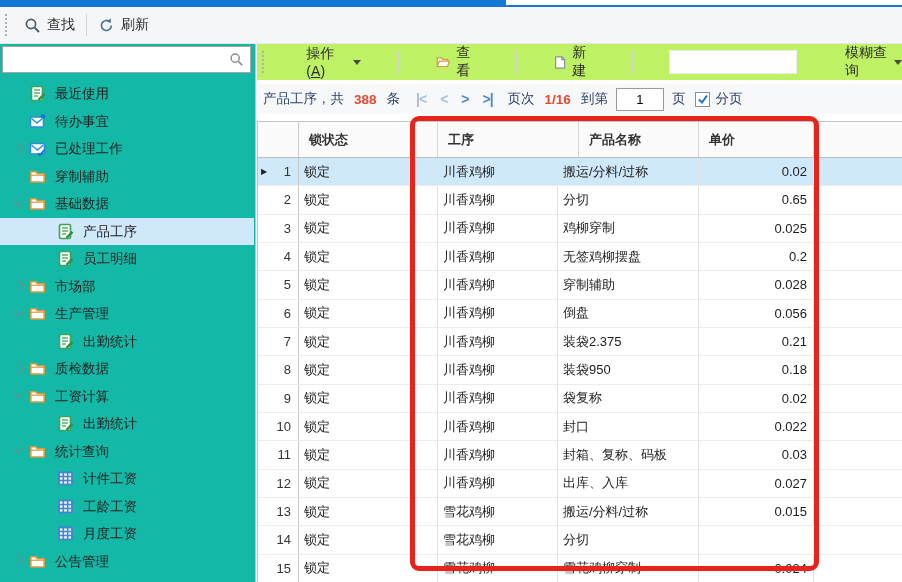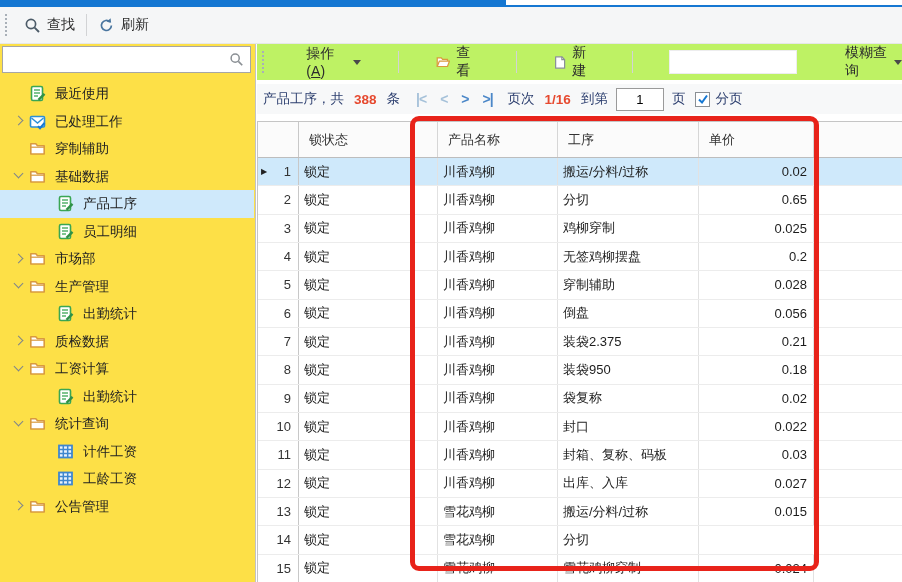--- a/index.html
+++ b/index.html
@@ -17,21 +17,21 @@
     background:#f5f6f7; border-bottom:1px solid #e6e7e8; display:flex; align-items:center; }
   .grip { width:4px; height:24px; margin:0 7px 0 4px;
     background-image:radial-gradient(circle, #a9b0b8 1.1px, transparent 1.4px);
     background-size:4px 4px; }
   .tbtn { display:flex; align-items:center; gap:6px; padding:0 9px; height:30px;
     font-size:14px; color:#2c2c2c; cursor:default; }
   .vsep { width:1px; height:22px; background:#d2d3d5; margin:0 2px; }
 
   
   .sidebar { position:absolute; left:0; top:44px; width:256px; height:538px;
-    background:#fde047; border-right:1px solid #c3c3c3; }
+    background:#14b8a6; border-right:1px solid #c3c3c3; }
   .side-search { position:absolute; left:2px; top:2px; width:249px; height:27px;
     border:1px solid #a6a6a6; background:#fff; display:flex; align-items:center; }
   .side-search input { flex:1; border:none; outline:none; height:100%; padding:0 6px;
     font-size:13px; font-family:inherit; }
   .side-search svg { margin-right:6px; }
   .tree { position:absolute; left:0; top:36px; right:1px; bottom:0; overflow:hidden; }
   .tree-item { height:27.5px; display:flex; align-items:center; padding-left:10px;
     font-size:13.5px; color:#222; cursor:default; white-space:nowrap; }
   .tree-item.child { padding-left:38px; }
   .tree-item.selected { background:var(--highlight,#cfe9fb); }
@@ -64,21 +64,21 @@
   .pager.on { color:#4b87c8; }
   .goto-input { width:48px; height:23px; border:1px solid #9a9a9a; text-align:center;
     font-size:13px; font-family:inherit; margin:0 8px 0 8px; outline:none; }
   .chk { width:15px; height:15px; border:1px solid #8a8f94; background:#fff;
     margin:0 5px 0 10px; display:inline-flex; align-items:center; justify-content:center; }
 
   
   .grid { position:absolute; left:257px; top:121px; width:645px; height:461px;
     border-top:1px solid #c5c5c5; border-left:1px solid #c5c5c5; background:#fff; }
   .g-head { display:flex; height:36px; background:#fbfbfb; border-bottom:1px solid #bdbdbd;
-    font-size:13px; color:#333; }
+    font-size:13px; color:#333;font-weight:bold; }
   .g-head .cell { display:flex; align-items:center; padding-left:10px; border-right:1px solid #d6d6d6; }
   .g-head .c-num { border-right:1px solid #c8c8c8; }
   .g-row { display:flex; height:28.34px; border-bottom:1px solid #ececec; font-size:13px; color:#1c1c1c; }
   .g-row.selected { background:var(--highlight,#cfe9fb); }
   .g-row .cell { display:flex; align-items:center; padding-left:5px; border-right:1px solid #e2e2e2; overflow:hidden; white-space:nowrap; }
   .c-num { width:41px; flex:0 0 41px; }
   .g-row .c-num { justify-content:flex-end; padding:0 7px 0 2px; border-right:1px solid #c8c8c8;
     position:relative; color:#333; }
   .row-arrow { position:absolute; left:3px; font-size:8px; color:#222; }
   .c-lock { width:139px; flex:0 0 139px; }
@@ -134,20 +134,29 @@
         <svg width="17" height="17" viewBox="0 0 17 17">
     <rect x="2.5" y="1.5" width="11" height="14" rx="1.5" fill="#fff" stroke="#3aa654" stroke-width="1.6"></rect>
     <line x1="5" y1="5" x2="11" y2="5" stroke="#3aa654" stroke-width="1.3"></line>
     <line x1="5" y1="8" x2="11" y2="8" stroke="#3aa654" stroke-width="1.3"></line>
     <line x1="5" y1="11" x2="9" y2="11" stroke="#3aa654" stroke-width="1.3"></line>
     <line x1="9.5" y1="14.8" x2="15.5" y2="8.8" stroke="#2f9147" stroke-width="2.4"></line>
   </svg>
         <span class="lbl">最近使用</span>
       </div>
       <div class="tree-item">
+        <span class="arrow-slot"></span>
+        <svg width="17" height="17" viewBox="0 0 17 17">
+    <rect x="1.5" y="4" width="13" height="10" rx="1.2" fill="#fff" stroke="#2b8fd8" stroke-width="1.6"></rect>
+    <polyline points="2.5,5.5 8,10 13.5,5.5" fill="none" stroke="#2b8fd8" stroke-width="1.4"></polyline>
+    <circle cx="14" cy="3.3" r="2.4" fill="#1577d2"></circle>
+  </svg>
+        <span class="lbl">待办事宜</span>
+      </div>
+      <div class="tree-item">
         <span class="arrow-slot collapsed"></span>
         <svg width="17" height="17" viewBox="0 0 17 17">
     <rect x="1.5" y="3.5" width="14" height="10.5" rx="1.2" fill="#fff" stroke="#2b8fd8" stroke-width="1.6"></rect>
     <polyline points="2.5,5 8.5,10 14.5,5" fill="none" stroke="#2b8fd8" stroke-width="1.4"></polyline>
     <polyline points="9,13.2 11,15.2 15.5,10" fill="none" stroke="#1577d2" stroke-width="2"></polyline>
   </svg>
         <span class="lbl">已处理工作</span>
       </div>
       <div class="tree-item">
         <span class="arrow-slot"></span>
@@ -263,20 +272,31 @@
       <div class="tree-item child">
         <span class="arrow-slot"></span>
         <svg width="17" height="17" viewBox="0 0 17 17">
     <rect x="2" y="2.5" width="13" height="12" fill="#eaf3fc" stroke="#3f87cf" stroke-width="1.8"></rect>
     <line x1="2" y1="6.5" x2="15" y2="6.5" stroke="#3f87cf" stroke-width="1.5"></line>
     <line x1="2" y1="10.5" x2="15" y2="10.5" stroke="#3f87cf" stroke-width="1.5"></line>
     <line x1="6.3" y1="2.5" x2="6.3" y2="14.5" stroke="#3f87cf" stroke-width="1.5"></line>
     <line x1="10.7" y1="2.5" x2="10.7" y2="14.5" stroke="#3f87cf" stroke-width="1.5"></line>
   </svg>
         <span class="lbl">工龄工资</span>
+      </div>
+      <div class="tree-item child">
+        <span class="arrow-slot"></span>
+        <svg width="17" height="17" viewBox="0 0 17 17">
+    <rect x="2" y="2.5" width="13" height="12" fill="#eaf3fc" stroke="#3f87cf" stroke-width="1.8"></rect>
+    <line x1="2" y1="6.5" x2="15" y2="6.5" stroke="#3f87cf" stroke-width="1.5"></line>
+    <line x1="2" y1="10.5" x2="15" y2="10.5" stroke="#3f87cf" stroke-width="1.5"></line>
+    <line x1="6.3" y1="2.5" x2="6.3" y2="14.5" stroke="#3f87cf" stroke-width="1.5"></line>
+    <line x1="10.7" y1="2.5" x2="10.7" y2="14.5" stroke="#3f87cf" stroke-width="1.5"></line>
+  </svg>
+        <span class="lbl">月度工资</span>
       </div>
       <div class="tree-item">
         <span class="arrow-slot collapsed"></span>
         <svg width="17" height="17" viewBox="0 0 17 17">
     <path d="M1.8 14 V3.8 h5 l1.7 2 h6.7 V14 z" fill="#fff" stroke="#d99a3e" stroke-width="1.6" stroke-linejoin="round"></path>
     <path d="M1.8 7.2 h13.4" stroke="#d99a3e" stroke-width="1.2" fill="none"></path>
   </svg>
         <span class="lbl">公告管理</span>
       </div>
     </div>
@@ -331,22 +351,22 @@
       <polyline points="2,6.5 5,9.5 10,2.5" fill="none" stroke="#1577d2" stroke-width="2"></polyline>
     </svg>
   </span>
   <span>分页</span>
 </div>
 
 <div class="grid">
   <div class="g-head">
     <div class="cell c-num"></div>
   <div class="cell c-lock">锁状态</div>
+      <div class="cell c-process">工序</div>
       <div class="cell c-product">产品名称</div>
-      <div class="cell c-process">工序</div>
       <div class="cell c-price">单价</div>
       <div class="cell c-fill"></div>
     </div>
   <div class="g-body">
       <div class="g-row selected">
         <div class="cell c-num">
           <span class="row-arrow">▶</span>
           <span>1</span>
         </div>
         <div class="cell c-lock">锁定</div>

